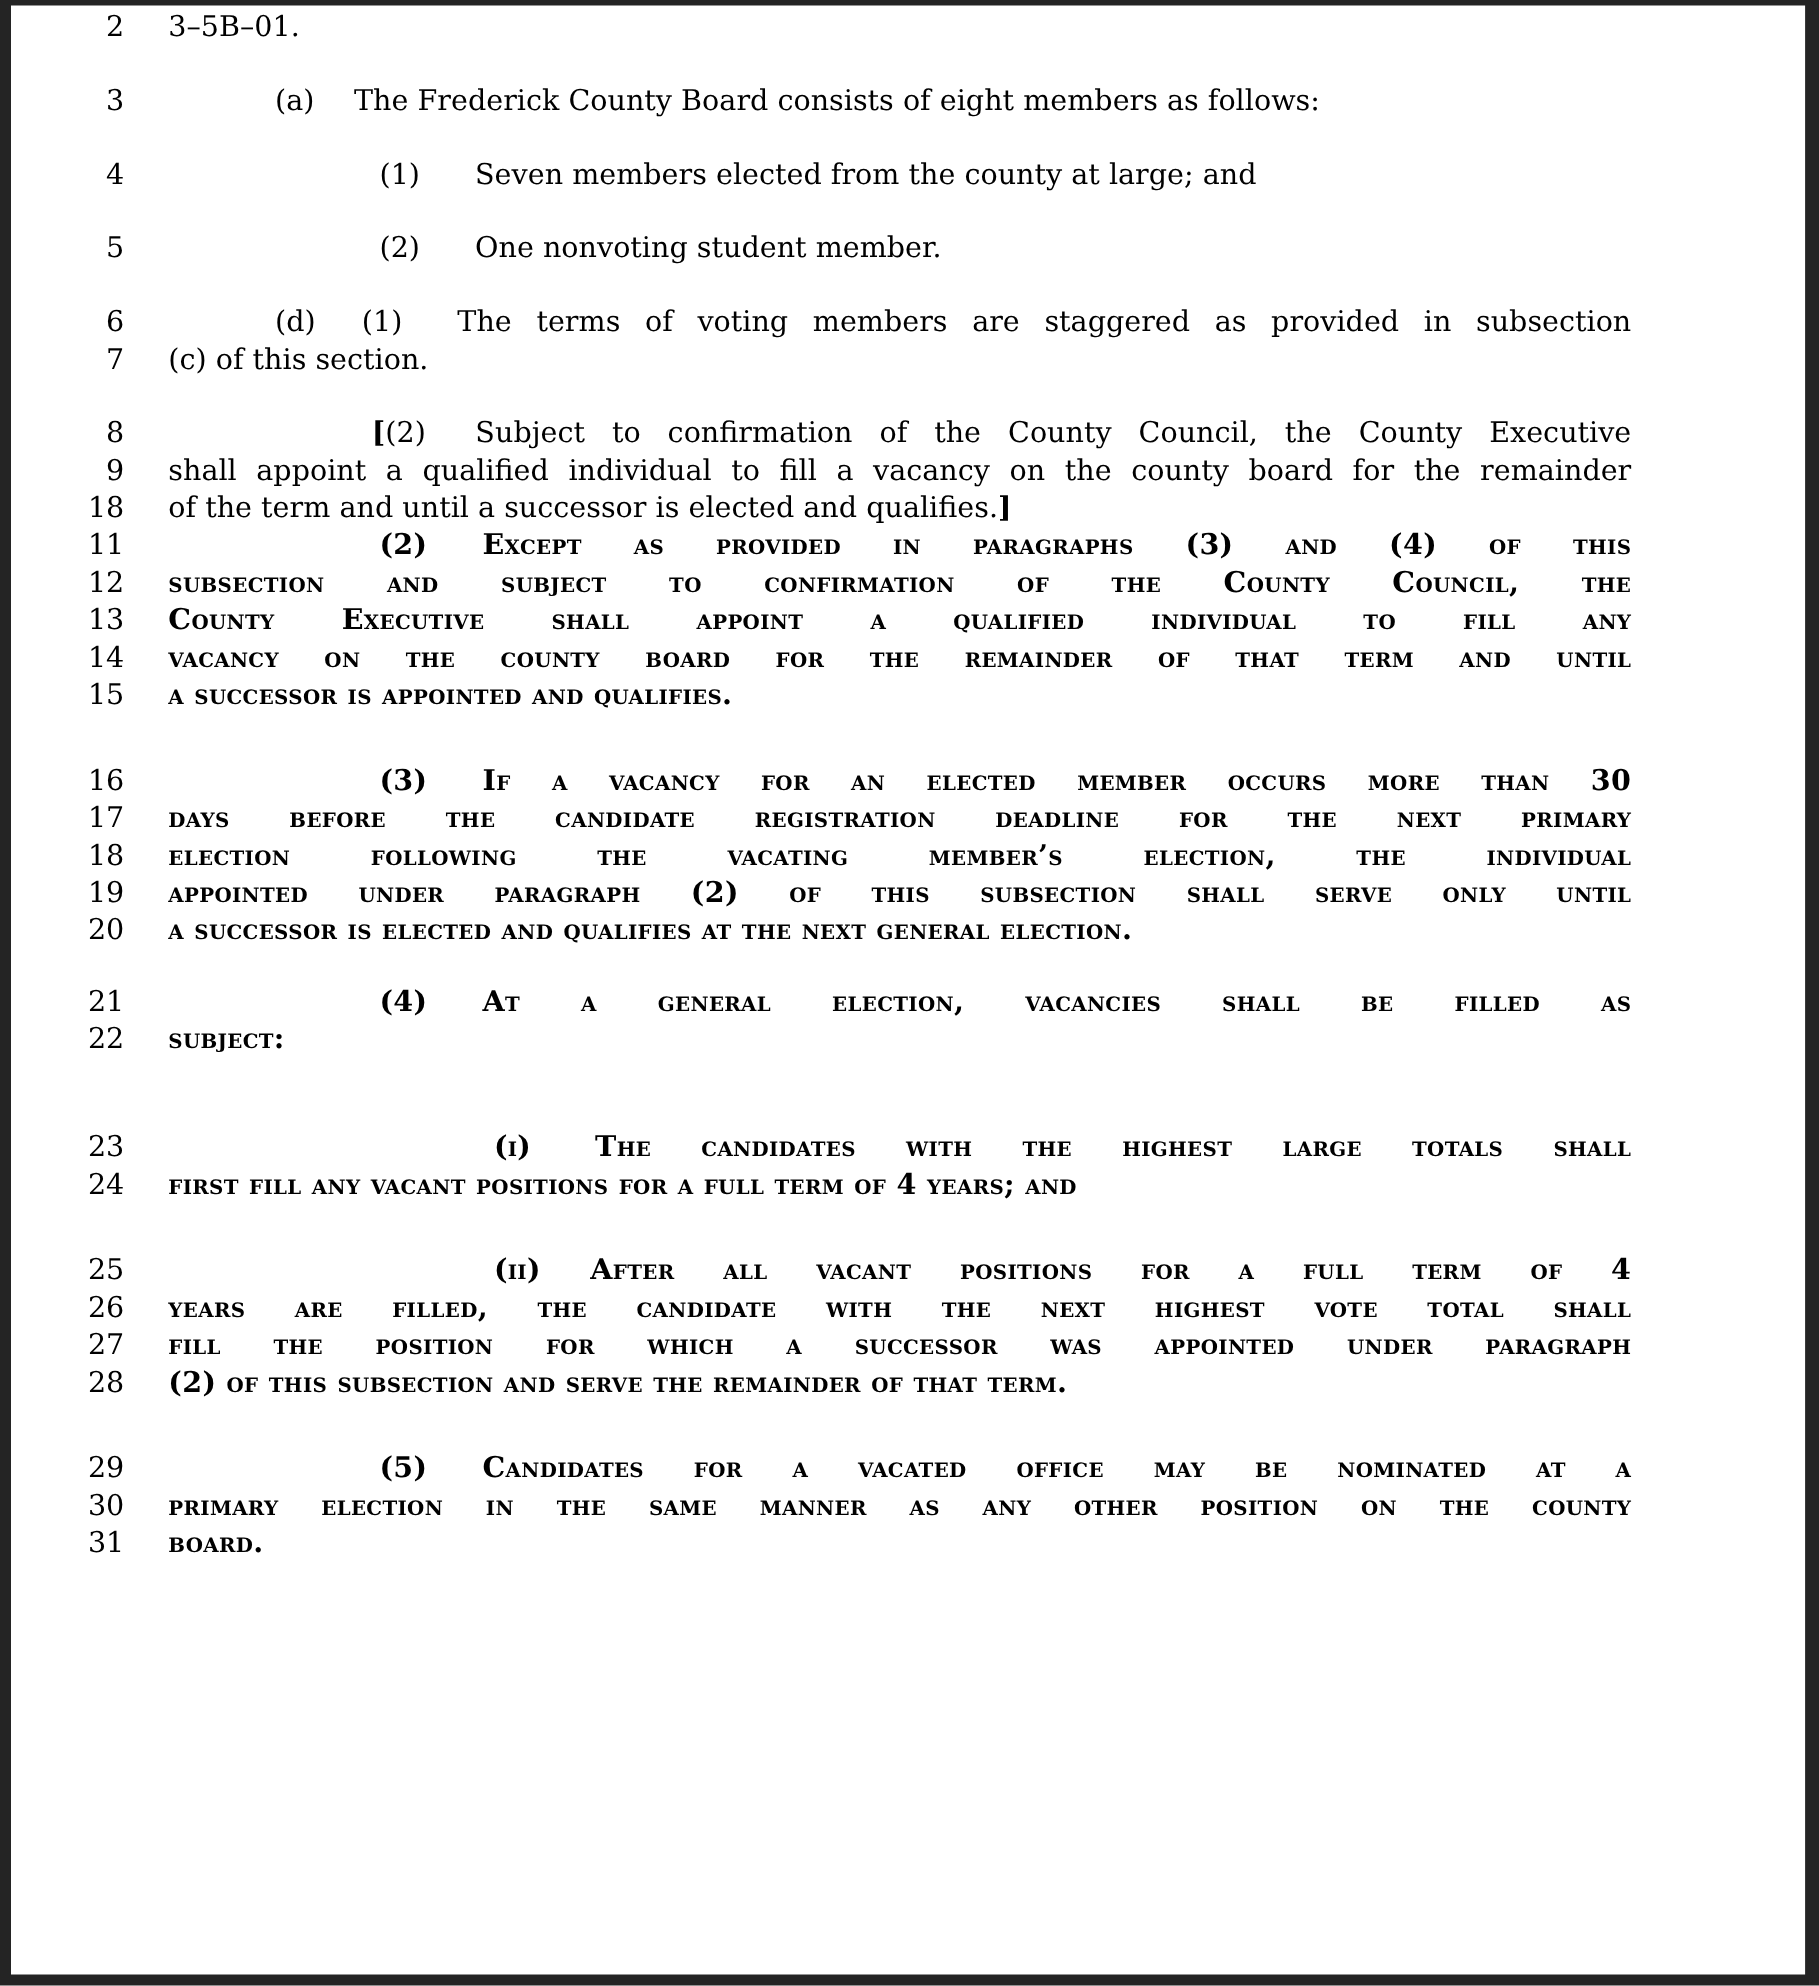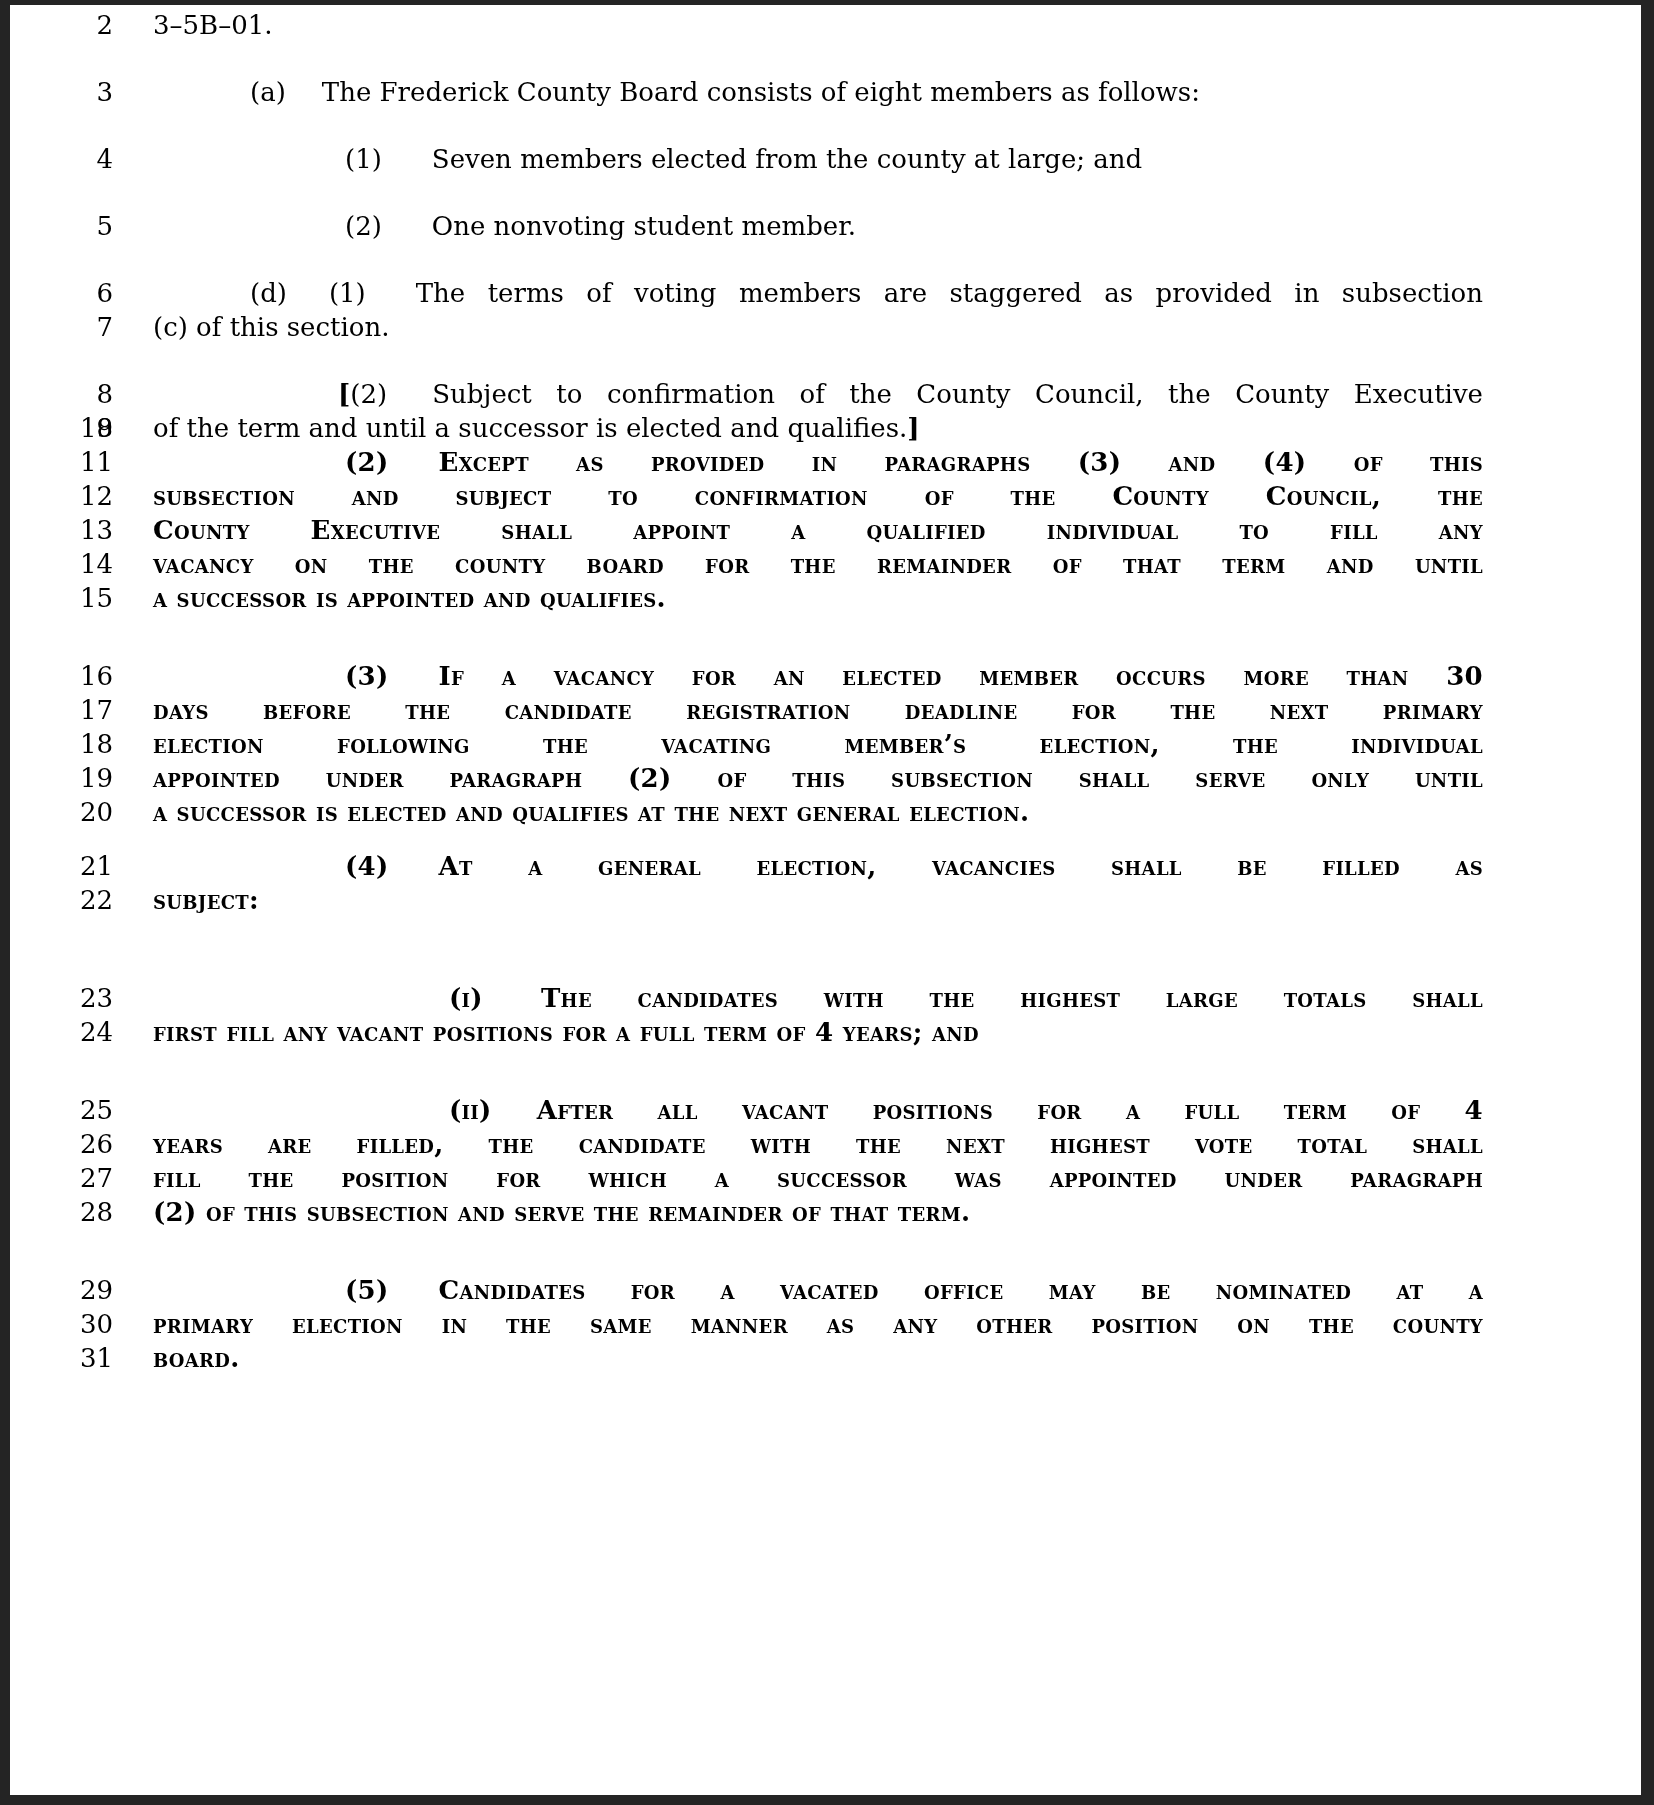--- a/index.html
+++ b/index.html
@@ -57,20 +57,21 @@
       <div class="line">
         <span class="num">7</span>
         <div class="content"><span>(c) of this section.</span></div>
       </div>
       <div class="line" style="margin-top: 33px;">
         <span class="num">8</span>
         <div class="content j"><span class="gap" style="width: 185px;"></span><span class="b">[</span><span>(2)</span><span class="gap" style="width: 45px;"></span><span>Subject to confirmation of the County Council, the County Executive</span></div>
       </div>
       <div class="line">
         <span class="num">9</span>
+        <div class="content j"><span>shall appoint a qualified individual to fill a vacancy on the county board for the remainder</span></div>
       </div>
       <div class="line">
         <span class="num">18</span>
         <div class="content"><span>of the term and until a successor is elected and qualifies.</span><span class="b">]</span></div>
       </div>
       <div class="line" style="">
         <span class="num">11</span>
         <div class="content j sc"><span class="gap" style="width: 192px;"></span><span>(2)</span><span class="gap" style="width: 50px;"></span><span>Except as provided in paragraphs (3) and (4) of this</span></div>
       </div>
       <div class="line">
@@ -102,21 +103,21 @@
         <div class="content j sc"><span>election following the vacating member’s election, the individual</span></div>
       </div>
       <div class="line">
         <span class="num">19</span>
         <div class="content j sc"><span>appointed under paragraph (2) of this subsection shall serve only until</span></div>
       </div>
       <div class="line">
         <span class="num">20</span>
         <div class="content sc"><span>a successor is elected and qualifies at the next general election.</span></div>
       </div>
-      <div class="line" style="margin-top: 20px;">
+      <div class="line" style="margin-top: 31px;">
         <span class="num">21</span>
         <div class="content j sc"><span class="gap" style="width: 192px;"></span><span>(4)</span><span class="gap" style="width: 50px;"></span><span>At a general election, vacancies shall be filled as</span></div>
       </div>
       <div class="line">
         <span class="num">22</span>
         <div class="content sc"><span>subject:</span></div>
       </div>
       <div class="line" style="margin-top: 64px;">
         <span class="num">23</span>
         <div class="content j sc"><span class="gap" style="width: 296px;"></span><span>(i)</span><span class="gap" style="width: 58px;"></span><span>The candidates with the highest large totals shall</span></div>

